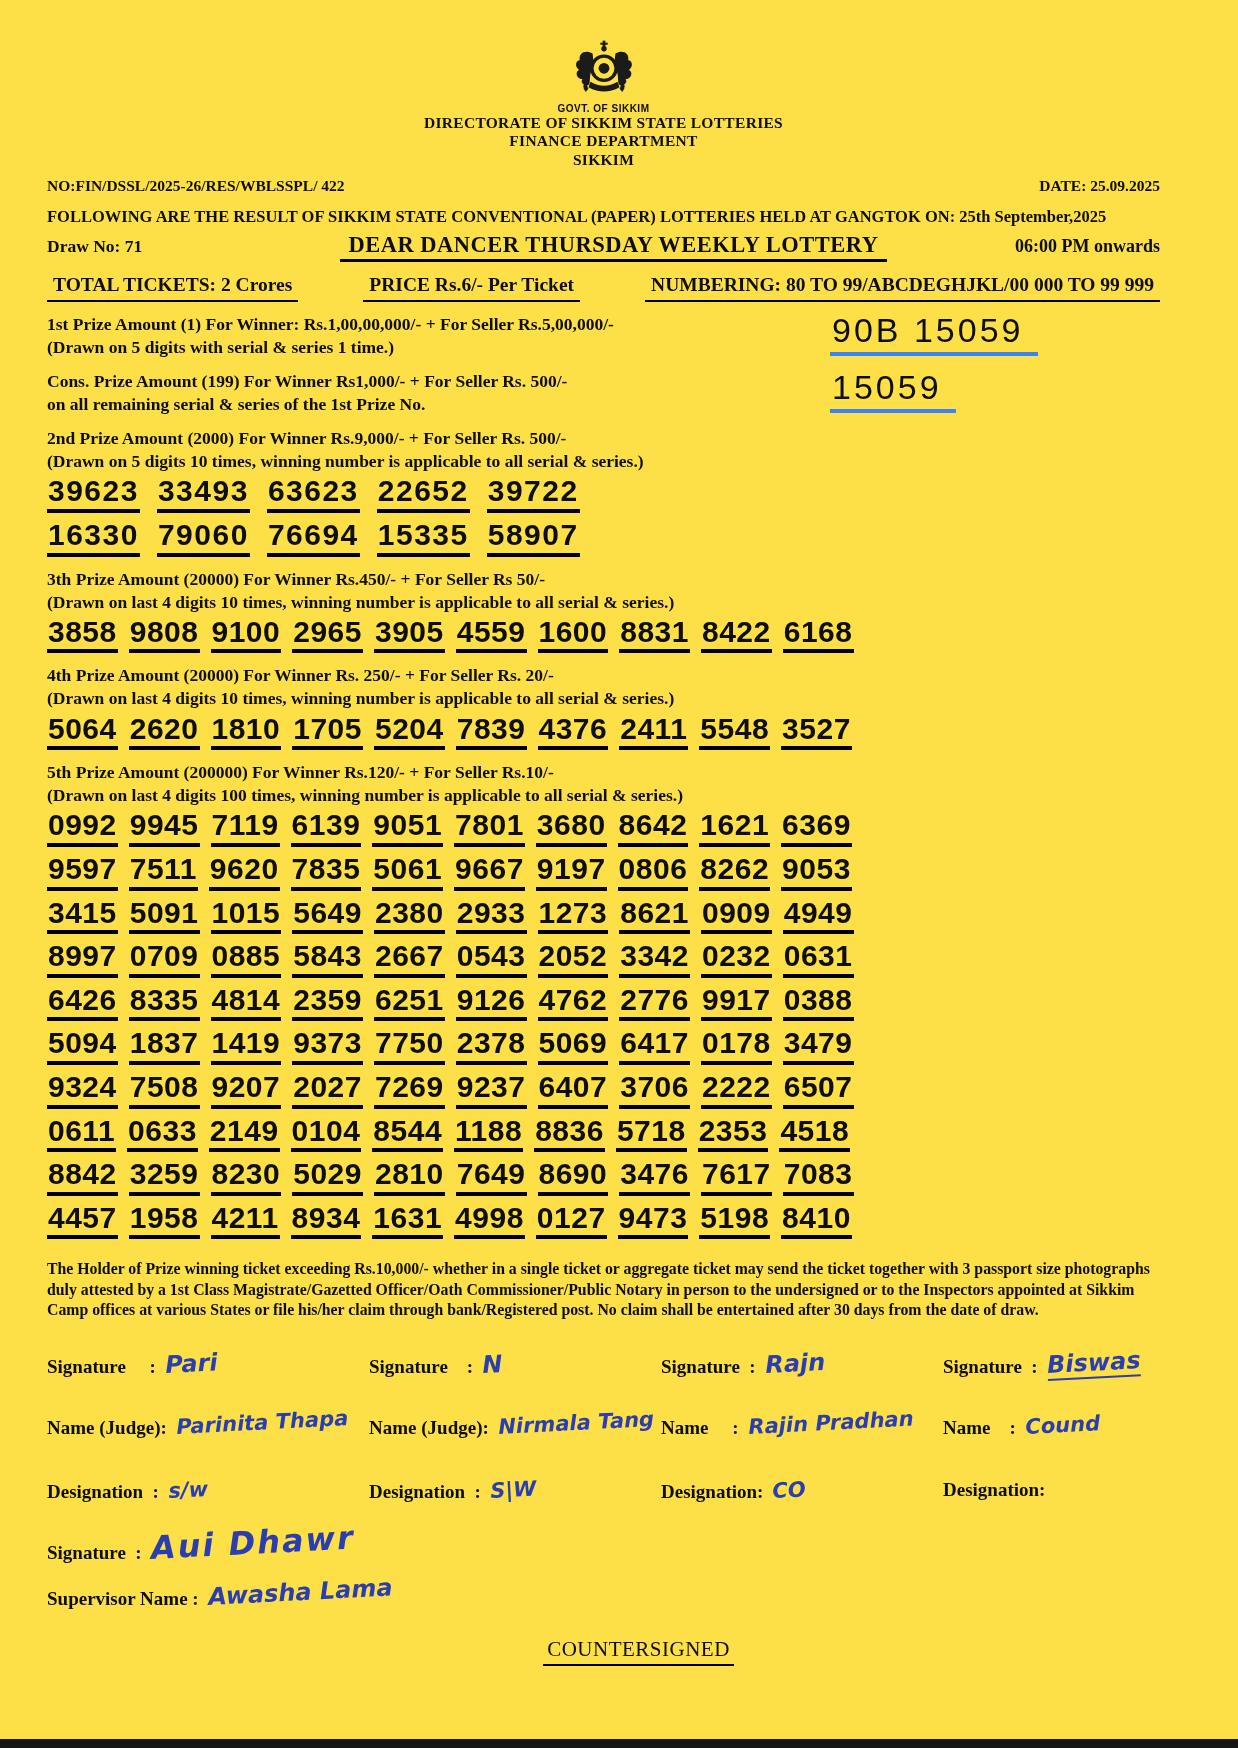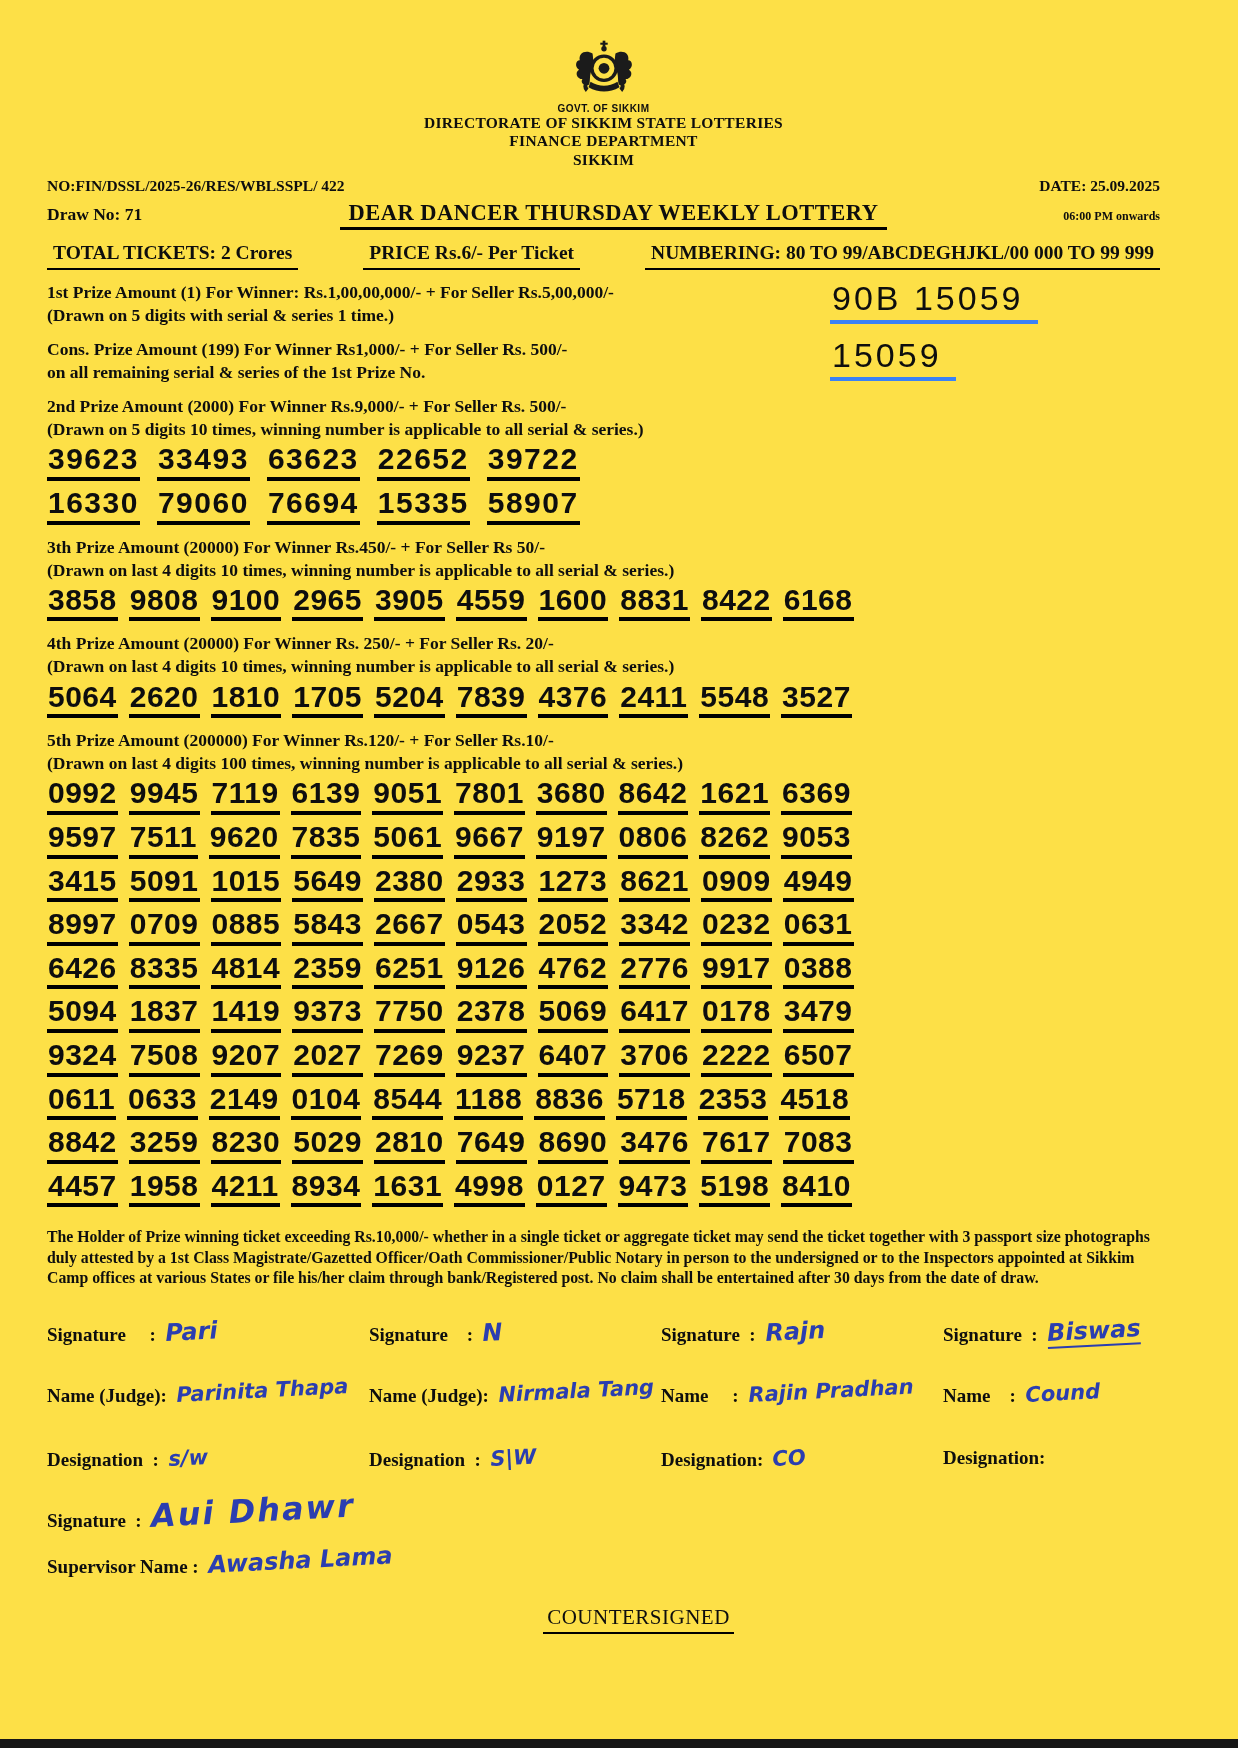--- a/index.html
+++ b/index.html
@@ -12,21 +12,21 @@
   .emblem-cap{font-family:"Liberation Sans",sans-serif;font-size:10px;font-weight:bold;letter-spacing:.5px;margin-top:1px;}
   .org{font-weight:bold;font-size:15.5px;line-height:1.18;letter-spacing:.3px;}
   .ref-row{display:flex;justify-content:space-between;font-weight:bold;font-size:15.5px;margin-top:8px;}
   .title{text-align:center;font-size:22px;font-weight:bold;letter-spacing:.5px;margin-top:6px;}
   .title span{border-bottom:2.5px solid #000;padding:0 6px 2px;}
   .subtitle{font-weight:bold;font-size:16.5px;margin-top:12px;white-space:nowrap;}
   .draw-row{display:flex;align-items:baseline;margin-top:5px;gap:44px;}
   .draw-no{width:205px;font-size:17.5px;font-weight:bold;}
   .lottery{flex:1;text-align:center;font-size:22.5px;font-weight:bold;letter-spacing:.5px;}
   .lottery span{border-bottom:3px solid #000;padding:0 8px 2px;}
-  .time{width:185px;text-align:right;font-size:12px;font-weight:bold;}
+  .time{width:185px;text-align:right;font-size:18px;font-weight:bold;}
   .tickets-row{display:flex;justify-content:space-between;margin-top:16px;font-size:19.5px;font-weight:bold;gap:9px;}
   .tickets-row span{border-bottom:2.5px solid #000;padding:0 6px 4px;white-space:nowrap;}
   
   .prize{margin-top:11px;}
   .prize.flex{display:flex;align-items:flex-start;}
   .p-left{flex:1;}
   .p-right{width:330px;padding-top:0;}
   .p-head,.p-note{font-size:17.5px;font-weight:bold;line-height:1.32;}
   .side-num{display:inline-block;font-family:"Liberation Sans",sans-serif;font-weight:400;font-size:34px;
             letter-spacing:3px;border-bottom:4px solid #3b82f6;padding:0 14px 3px 2px;line-height:1.05;}
@@ -76,20 +76,21 @@
       <div class="org">FINANCE DEPARTMENT</div>
       <div class="org">SIKKIM</div>
     </div>
 
     <div class="ref-row">
       <span>NO:FIN/DSSL/2025-26/RES/WBLSSPL/ 422</span>
       <span>DATE: 25.09.2025</span>
     </div>
 
 
+    <div class="subtitle">FOLLOWING ARE THE RESULT OF SIKKIM STATE CONVENTIONAL (PAPER) LOTTERIES HELD AT GANGTOK ON: 25th September,2025</div>
 
     <div class="draw-row">
       <span class="draw-no">Draw No: 71</span>
       <span class="lottery"><span>DEAR DANCER THURSDAY WEEKLY LOTTERY</span></span>
       <span class="time">06:00 PM onwards</span>
     </div>
 
     <div class="tickets-row">
       <span>TOTAL TICKETS: 2 Crores</span>
       <span>PRICE Rs.6/- Per Ticket</span>

